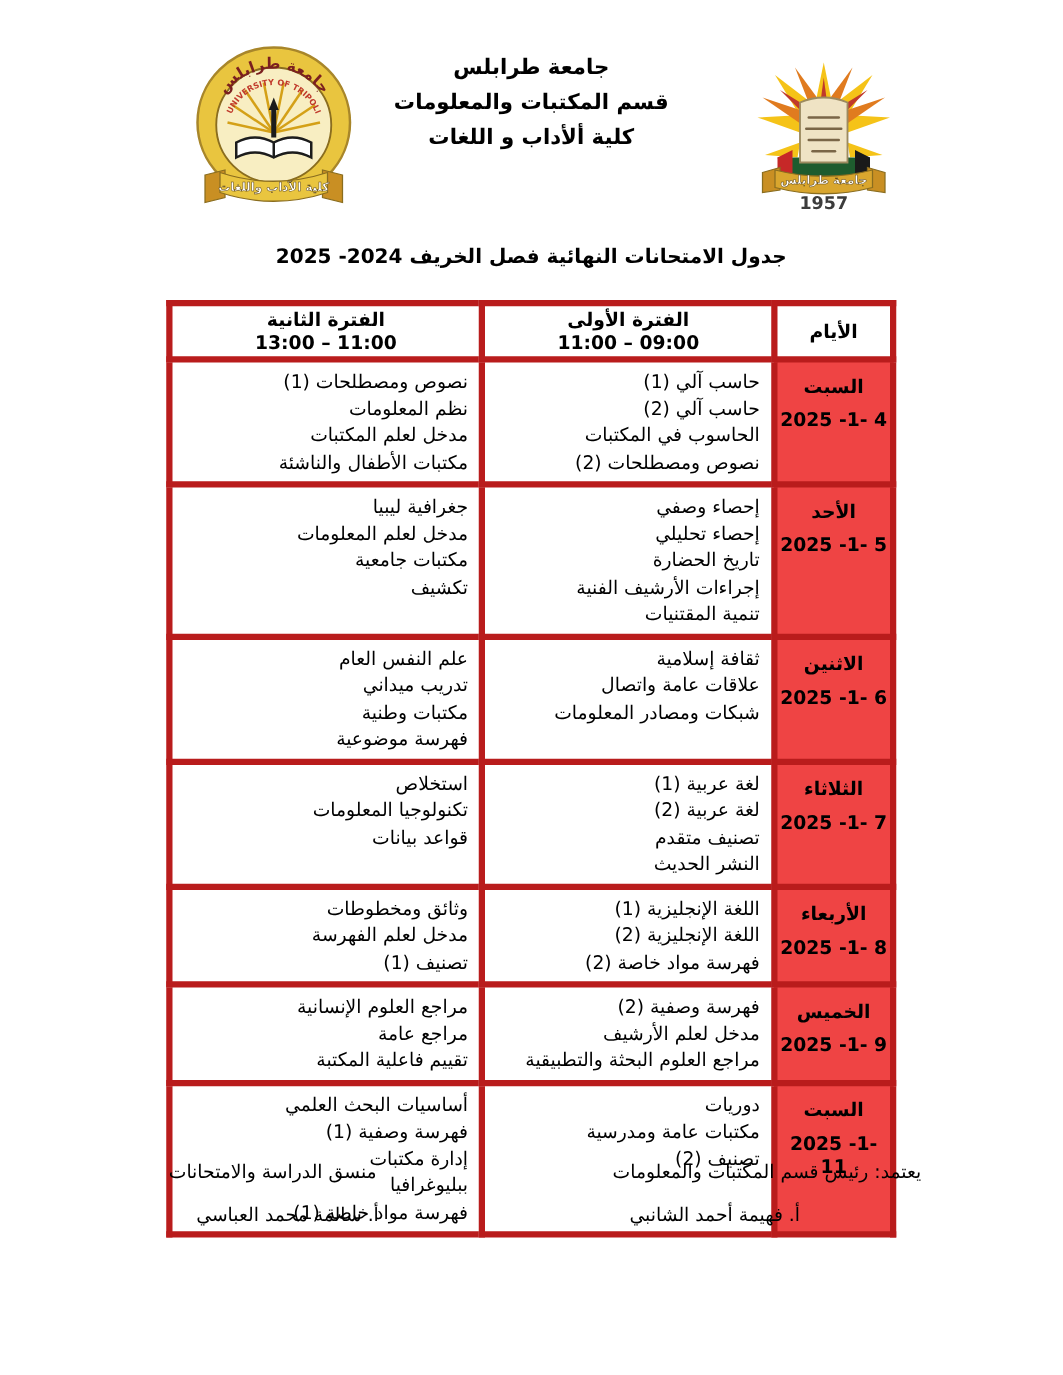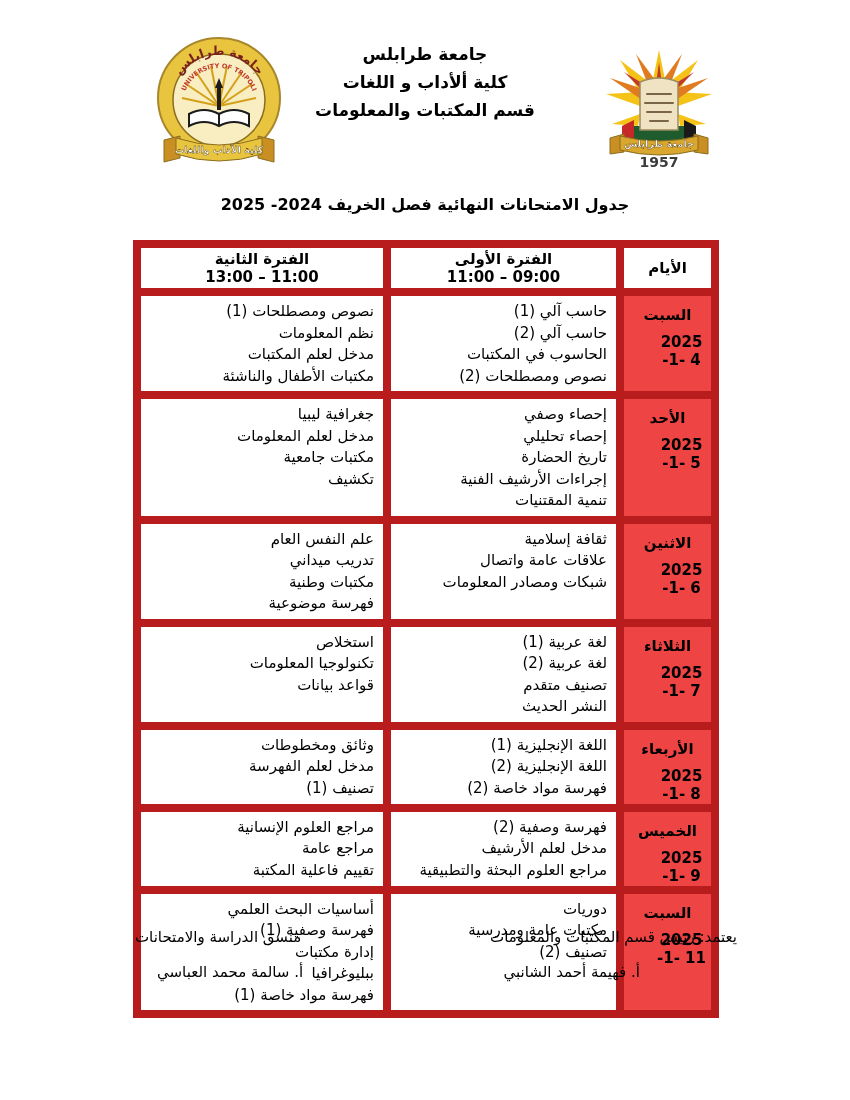--- a/index.html
+++ b/index.html
@@ -21,39 +21,39 @@
   .doc-title{
     position:absolute;top:195px;left:0;right:0;text-align:center;direction:rtl;
     font-weight:bold;font-size:16px;
   }
 
   
   .exam-table{
     position:absolute;top:240px;left:133px;width:584px;
     border-collapse:collapse;direction:rtl;table-layout:fixed;
   }
-  .exam-table th,.exam-table td{border:8px solid #b91c1c;}
+  .exam-table th,.exam-table td{border:5px solid #b91c1c;}
   .col-days{width:95px;}
   .col-p1{width:233px;}
   .col-p2{width:250px;}
   .exam-table thead tr{height:44px;}
   .exam-table th{font-size:15px;font-weight:bold;text-align:center;padding:2px 4px;background:#fff;}
   .period-time{font-weight:bold;}
   #table-body tr:nth-child(1){height:88px;}
   #table-body tr:nth-child(2){height:110px;}
   #table-body tr:nth-child(3){height:82px;}
   #table-body tr:nth-child(4){height:80px;}
   #table-body tr:nth-child(5){height:64px;}
   #table-body tr:nth-child(6){height:78px;}
   #table-body tr:nth-child(7){height:100px;}
   .day-cell{
     background:#ef4444;text-align:center;vertical-align:top;
     font-weight:bold;font-size:15px;padding-top:10px;
   }
-  .day-date{margin-top:9px;margin-left:28px;}
+  .day-date{margin-top:9px;}
   .course-cell{
     vertical-align:top;text-align:right;font-size:15px;line-height:21.5px;
     padding:5px 9px 4px 4px;background:#fff;
   }
   .ltr{direction:ltr;unicode-bidi:bidi-override;display:inline-block;}
 
   
   .footer-line{position:absolute;direction:rtl;font-weight:normal;font-size:15px;white-space:nowrap;}
   .f-approver-title{top:928px;right:113px;}
   .f-approver-name{top:963px;right:210px;margin-left:47px;}
@@ -103,22 +103,22 @@
     <g>
       <polygon points="8,104 24,100 24,122 8,126" fill="#c98f23" stroke="#8a6d1f"></polygon>
       <polygon points="118,104 102,100 102,122 118,126" fill="#c98f23" stroke="#8a6d1f"></polygon>
       <path d="M 20,102 Q 63,116 106,102 L 106,118 Q 63,132 20,118 Z" fill="#e9c53f" stroke="#8a6d1f"></path>
       <text x="63" y="117" font-size="9.5" font-weight="bold" fill="#ffffff" stroke="#5a4310" stroke-width="0.4" text-anchor="middle">كلية الآداب واللغات</text>
     </g>
   </svg>
 
   <div class="header-text">
     <div>جامعة طرابلس</div>
+    <div>قسم المكتبات والمعلومات</div>
     <div>كلية ألأداب و اللغات</div>
-    <div>قسم المكتبات والمعلومات</div>
   </div>
 
   <svg class="logo-right" viewBox="0 0 122 128" aria-hidden="true">
 
     <g>
       <g fill="#f5c318">
         <polygon points="61,8 52,52 70,52"></polygon>
         <polygon points="22,18 44,54 56,44"></polygon>
         <polygon points="100,18 78,54 66,44"></polygon>
         <polygon points="8,52 42,64 44,50"></polygon>

